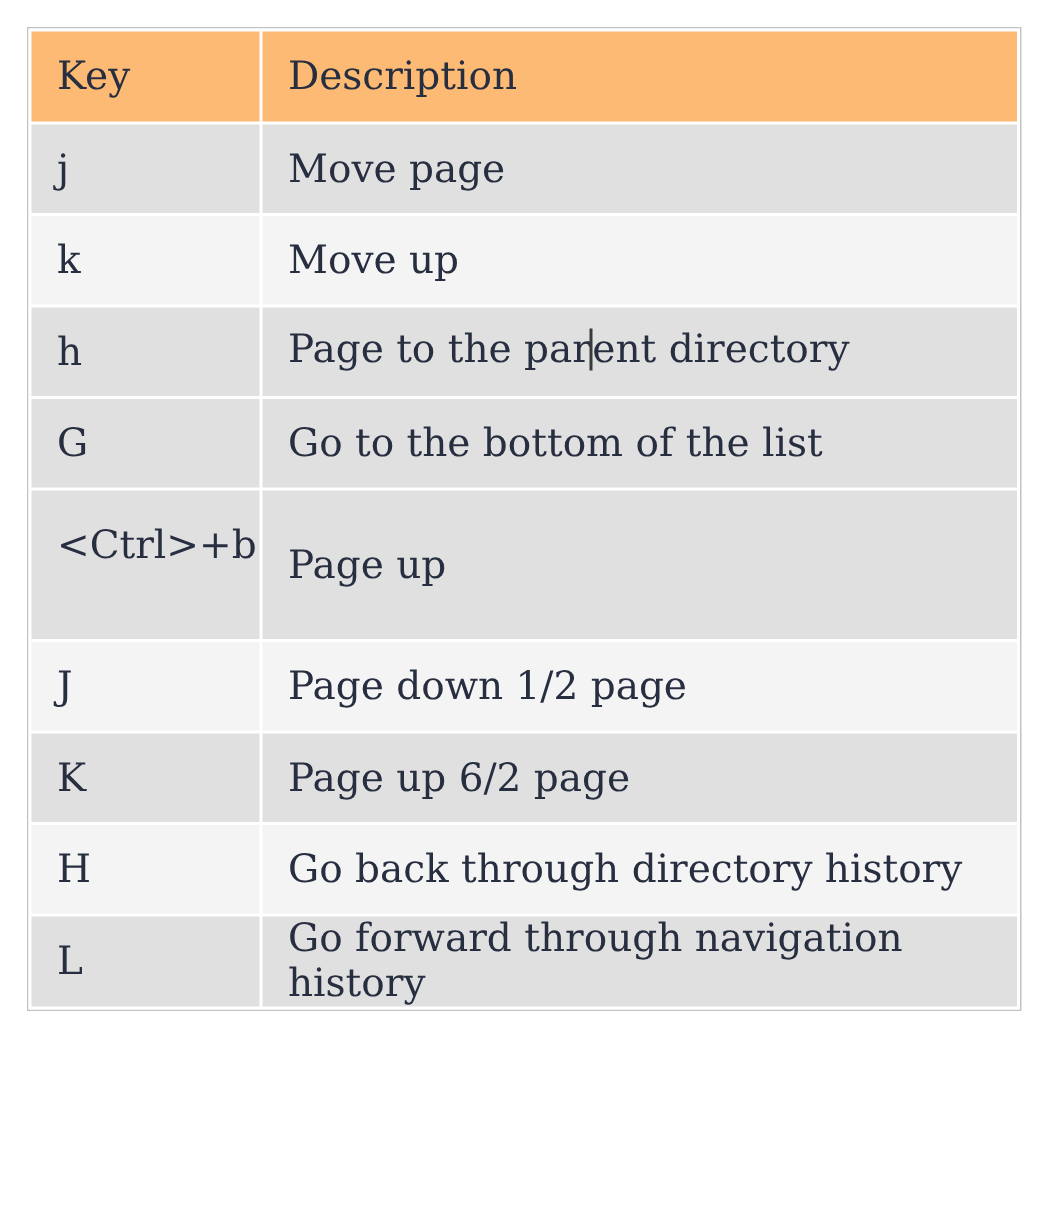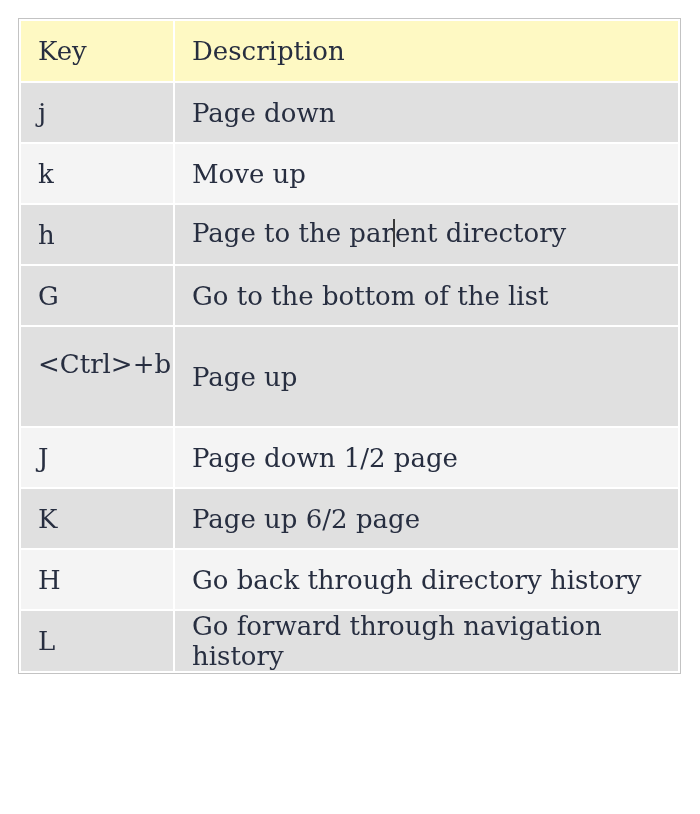--- a/index.html
+++ b/index.html
@@ -29,21 +29,21 @@
   th, td {
     font-size: 26px;
     font-weight: normal;
     color: #272e40;
     text-align: left;
     vertical-align: middle;
     padding: 0 8px 0 17px;
     overflow: hidden;
   }
   col.key-col { width: 152px; }
-  tr.hdr  th { height: 60px; background: #fef9c3; }
+  tr.hdr  th { height: 60px; background: #fdba74; }
   tr.row-light td { height: 59px; background: #f4f4f4; }
   tr.row-dark  td { height: 59px; background: #e0e0e0; }
   tr.row-tall  td { height: 99px; padding-left: 17px; }
   tr.row-tall td .lift {
     display: inline-block;
     transform: translateY(-13px);
   }
   .caret {
     display: inline-block;
     width: 2px;
@@ -64,21 +64,21 @@
       </colgroup>
 
     <tbody>
         <tr class="hdr">
       <th>Key</th>
       <th>Description</th>
     </tr>
 
     <tr class="row-dark">
       <td><span>j</span></td>
-      <td><span>Page down</span></td>
+      <td><span>Move page</span></td>
     </tr>
 
     <tr class="row-light">
       <td><span>k</span></td>
       <td><span>Move up</span></td>
     </tr>
 
     <tr class="row-dark">
       <td><span>h</span></td>
       <td><span><span>Page to the par</span><span class="caret"></span><span>ent directory</span></span></td>

